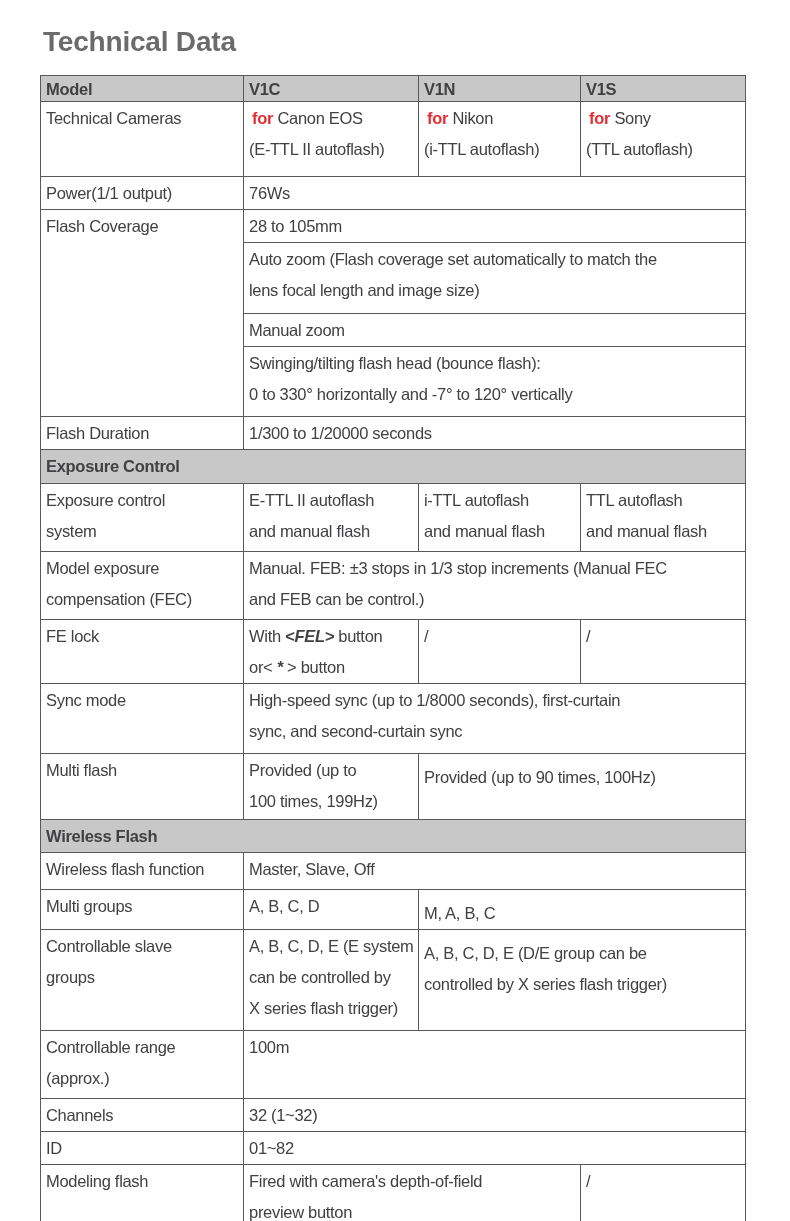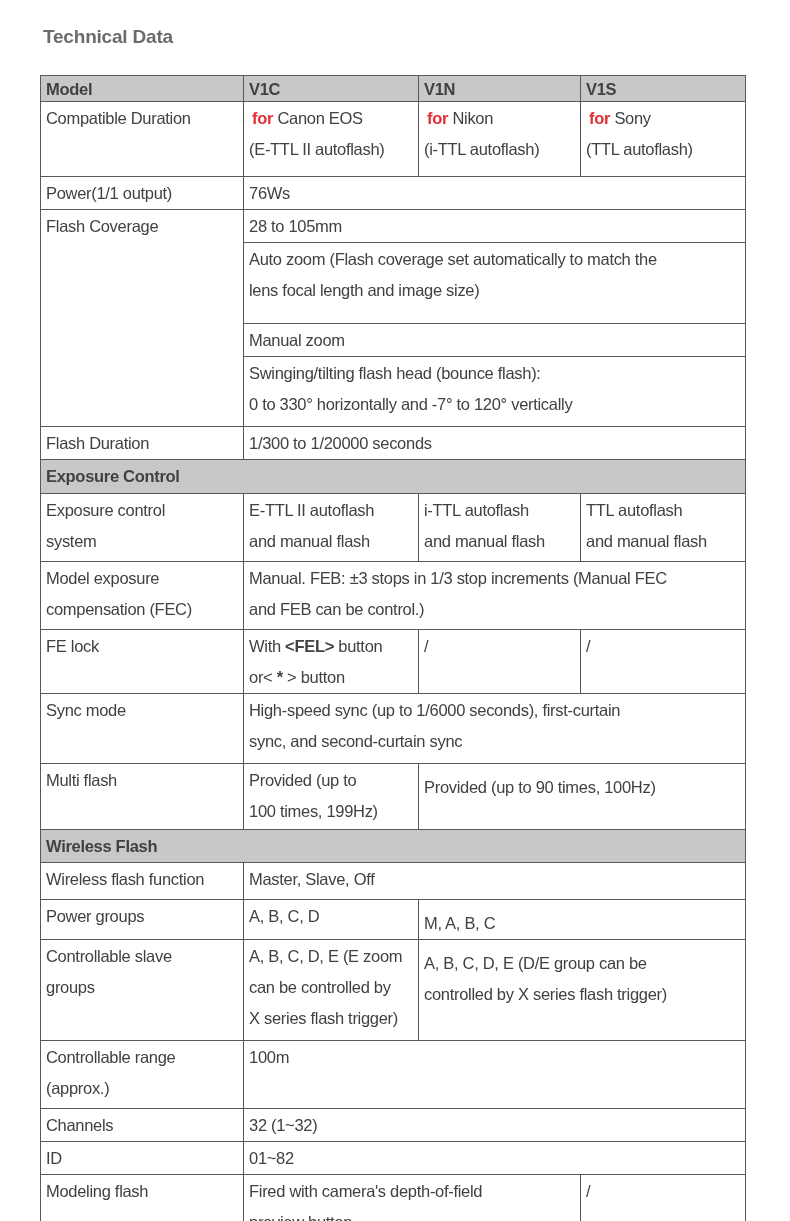--- a/index.html
+++ b/index.html
@@ -10,21 +10,21 @@
     --title-text:#6b6b6b;
   }
   html,body{margin:0;padding:0;background:#fff;}
   body{
     width:790px;height:1221px;position:relative;
     font-family:"Liberation Sans",sans-serif;
     color:var(--text);
   }
   .title{
     position:absolute;left:43px;top:26px;
-    font-size:19px;font-weight:700;color:var(--title-text);
+    font-size:28px;font-weight:700;color:var(--title-text);
     letter-spacing:-0.2px;
   }
   table.spec{
     position:absolute;left:40px;top:75px;
     border-collapse:collapse;table-layout:fixed;width:705px;
   }
   td{
     border:1.5px solid var(--border);
     vertical-align:top;
     padding:1px 5px 0 5px;
@@ -32,24 +32,24 @@
     line-height:31px;
     letter-spacing:-0.3px;
     white-space:nowrap;
     overflow:hidden;
   }
   tr.hdr td,tr.sec td{background:var(--header-bg);font-weight:700;}
   tr.hdr td{line-height:24px;margin-top:38px;}
   .red{color:var(--accent-red);font-weight:700;padding-left:3px;}
   .dip{padding-top:8px;}
   .ln{line-height:31px;}
-  b{font-weight:700;}
+  b{font-weight:700;font-style:italic;}
   tr.h26{height:26px}tr.h27{height:27px}tr.h32{height:32px}tr.h33{height:33px}
   tr.h34{height:34px}tr.h36{height:36px}tr.h37{height:37px}tr.h63{height:63px}
-  tr.h66{height:66px}tr.h68{height:68px}tr.h70{height:70px}tr.h71{height:81px}
+  tr.h66{height:66px}tr.h68{height:68px}tr.h70{height:70px}tr.h71{height:71px}
   tr.h75{height:75px}tr.h101{height:101px}
 </style>
 </head>
 <body>
 
 <div class="title">Technical Data</div>
 
 <table class="spec">
   <colgroup>
     <col style="width:203px">
@@ -60,21 +60,21 @@
 
   <tbody>
       <tr class="hdr h26">
     <td>Model</td>
     <td>V1C</td>
     <td>V1N</td>
     <td>V1S</td>
   </tr>
 
   <tr class="h75">
-    <td>Compatible Duration</td>
+    <td>Technical Cameras</td>
     <td>
       <div class="ln"><span class="red">for</span> <span>Canon EOS</span></div>
       <div class="ln">(E-TTL II autoflash)</div>
     </td>
     <td>
       <div class="ln"><span class="red">for</span> <span>Nikon</span></div>
       <div class="ln">(i-TTL autoflash)</div>
     </td>
     <td>
       <div class="ln"><span class="red">for</span> <span>Sony</span></div>
@@ -152,21 +152,21 @@
       <div class="ln"><span>With </span><b>&lt;FEL&gt;</b><span> button</span></div>
       <div class="ln"><span>or&lt; </span><b>*</b><span> &gt; button</span></div>
     </td>
     <td>/</td>
     <td>/</td>
   </tr>
 
   <tr class="h70">
     <td>Sync mode</td>
     <td colspan="3">
-      <div class="ln">High-speed sync (up to 1/6000 seconds), first-curtain</div>
+      <div class="ln">High-speed sync (up to 1/8000 seconds), first-curtain</div>
       <div class="ln">sync, and second-curtain sync</div>
     </td>
   </tr>
 
   <tr class="h66">
     <td>Multi flash</td>
     <td>
       <div class="ln">Provided (up to</div>
       <div class="ln">100 times, 199Hz)</div>
     </td>
@@ -176,32 +176,32 @@
   <tr class="sec h33">
     <td colspan="4">Wireless Flash</td>
   </tr>
 
   <tr class="h37">
     <td>Wireless flash function</td>
     <td colspan="3">Master, Slave, Off</td>
   </tr>
 
   <tr class="h36">
-    <td>Power groups</td>
+    <td>Multi groups</td>
     <td>A, B, C, D</td>
     <td colspan="2" class="dip">M, A, B, C</td>
   </tr>
 
   <tr class="h101">
     <td>
       <div class="ln">Controllable slave</div>
       <div class="ln">groups</div>
     </td>
     <td>
-      <div class="ln">A, B, C, D, E (E zoom</div>
+      <div class="ln">A, B, C, D, E (E system</div>
       <div class="ln">can be controlled by</div>
       <div class="ln">X series flash trigger)</div>
     </td>
     <td colspan="2" class="dip">
       <div class="ln">A, B, C, D, E (D/E group can be</div>
       <div class="ln">controlled by X series flash trigger)</div>
     </td>
   </tr>
 
   <tr class="h68">

